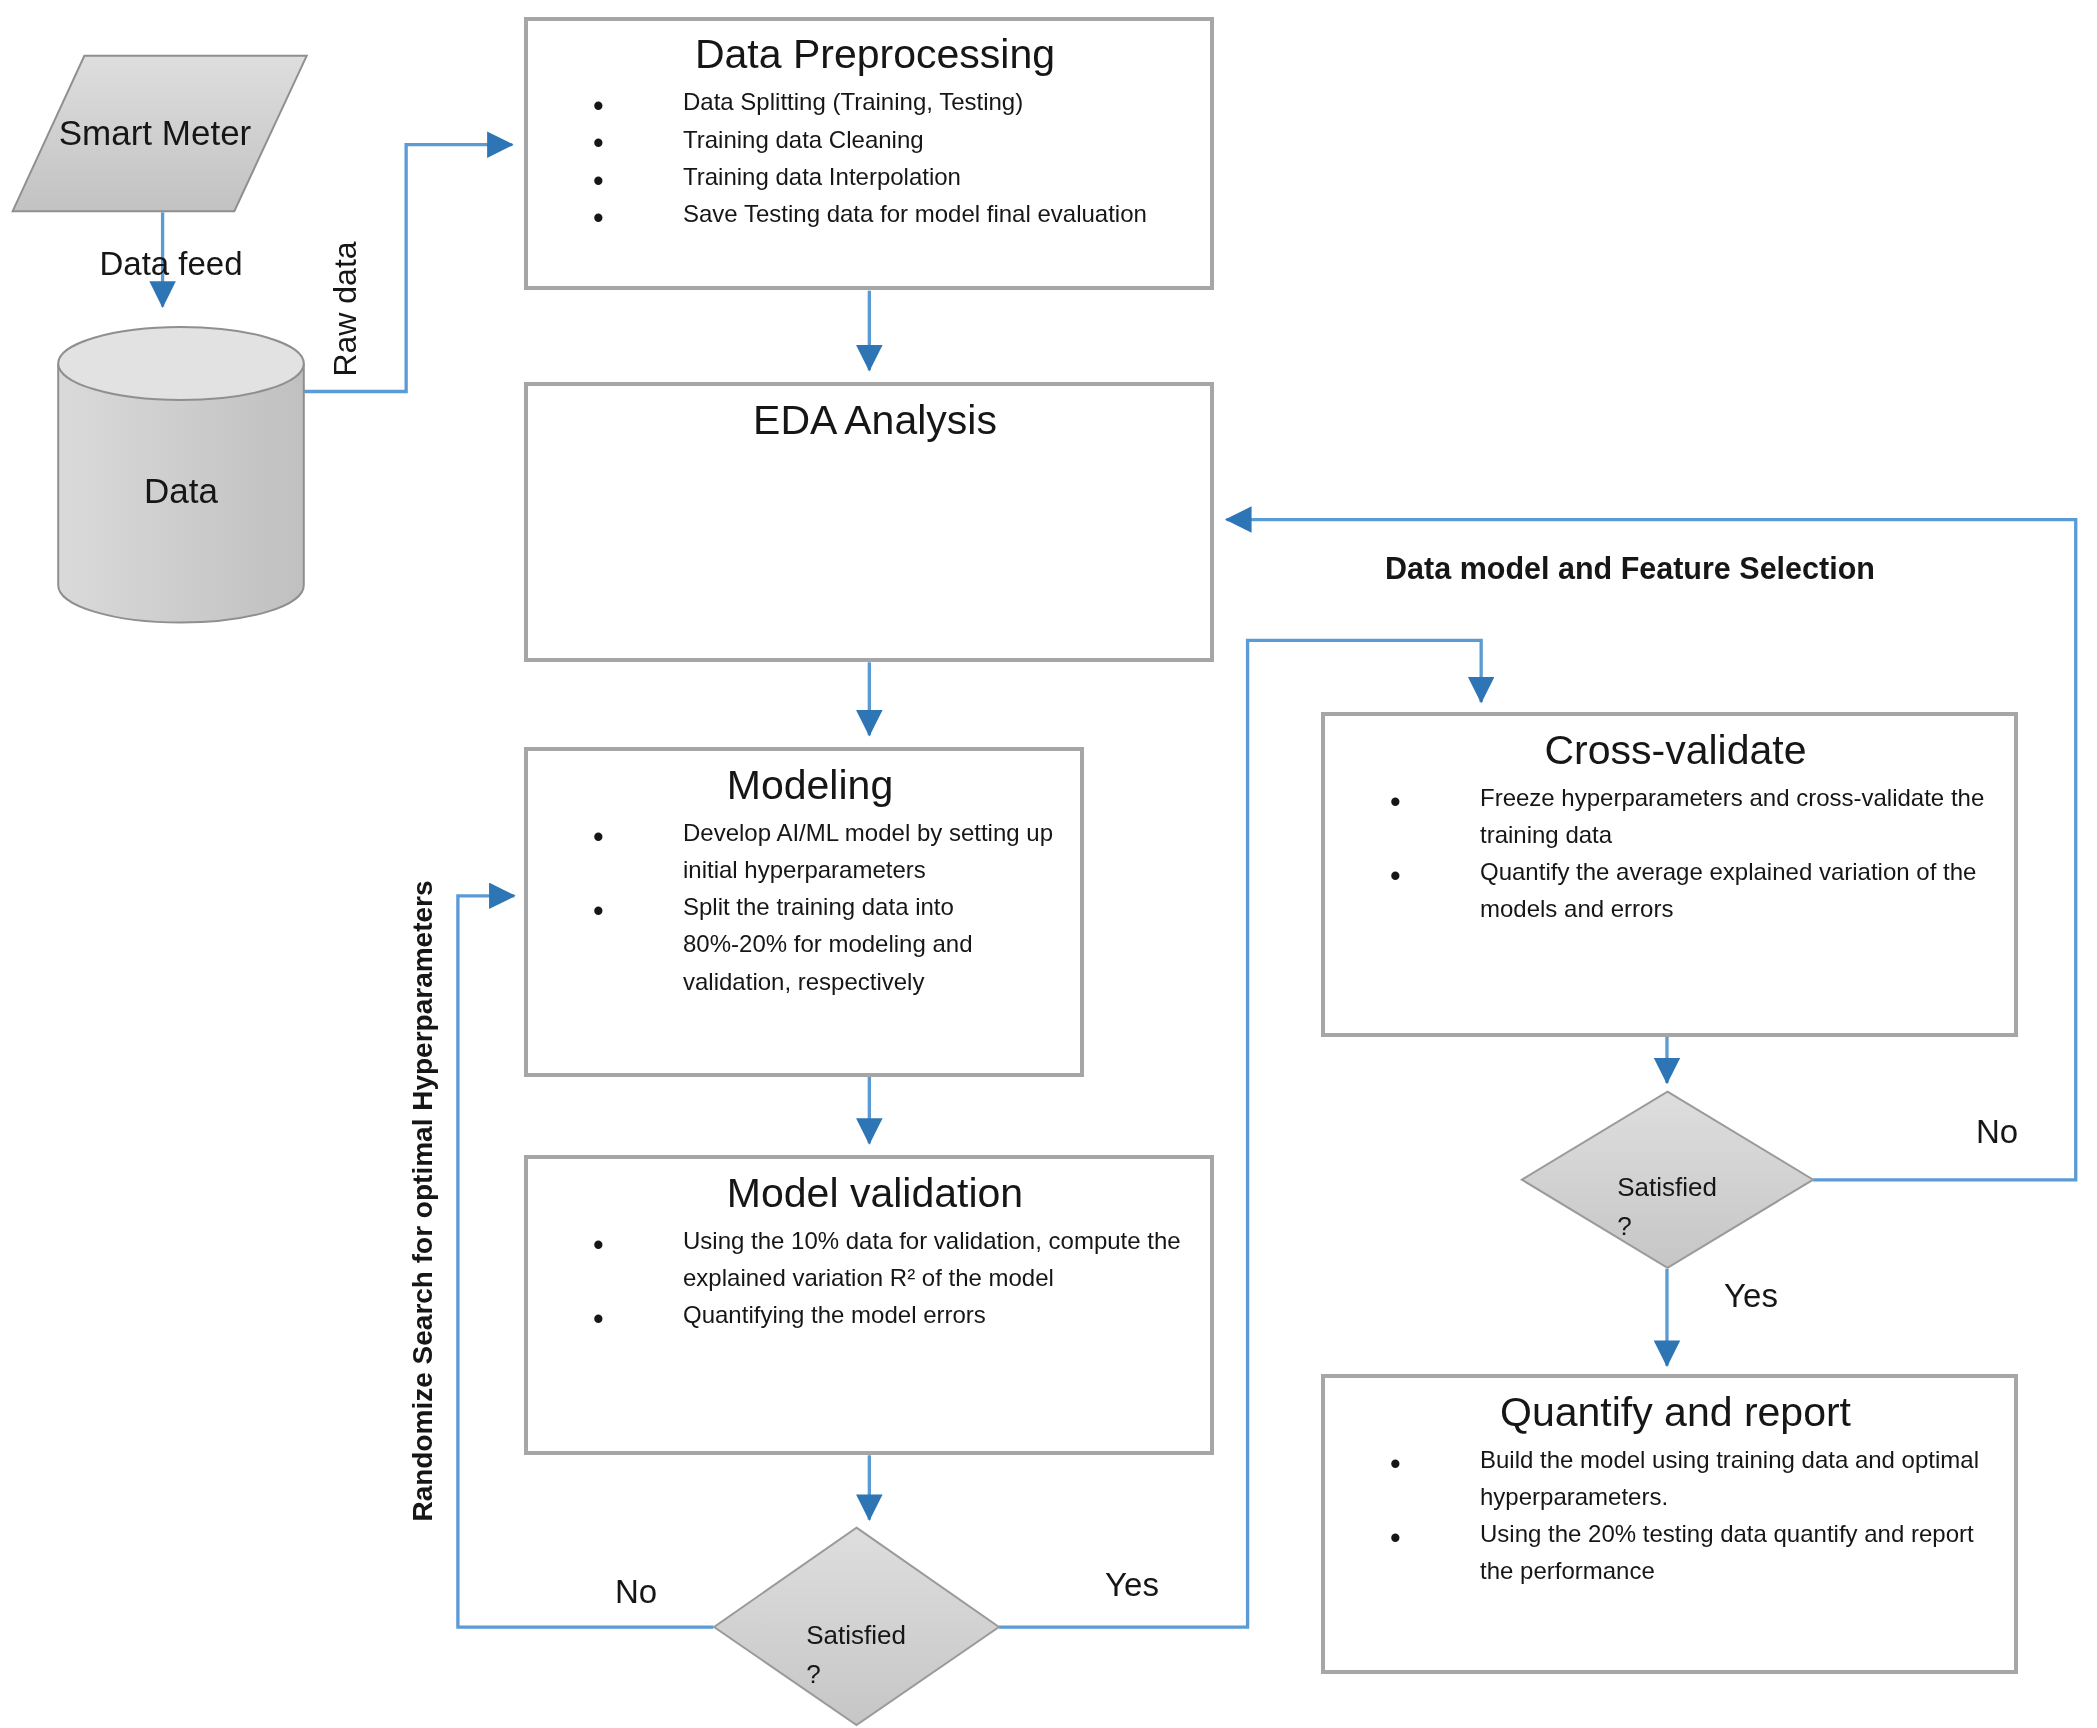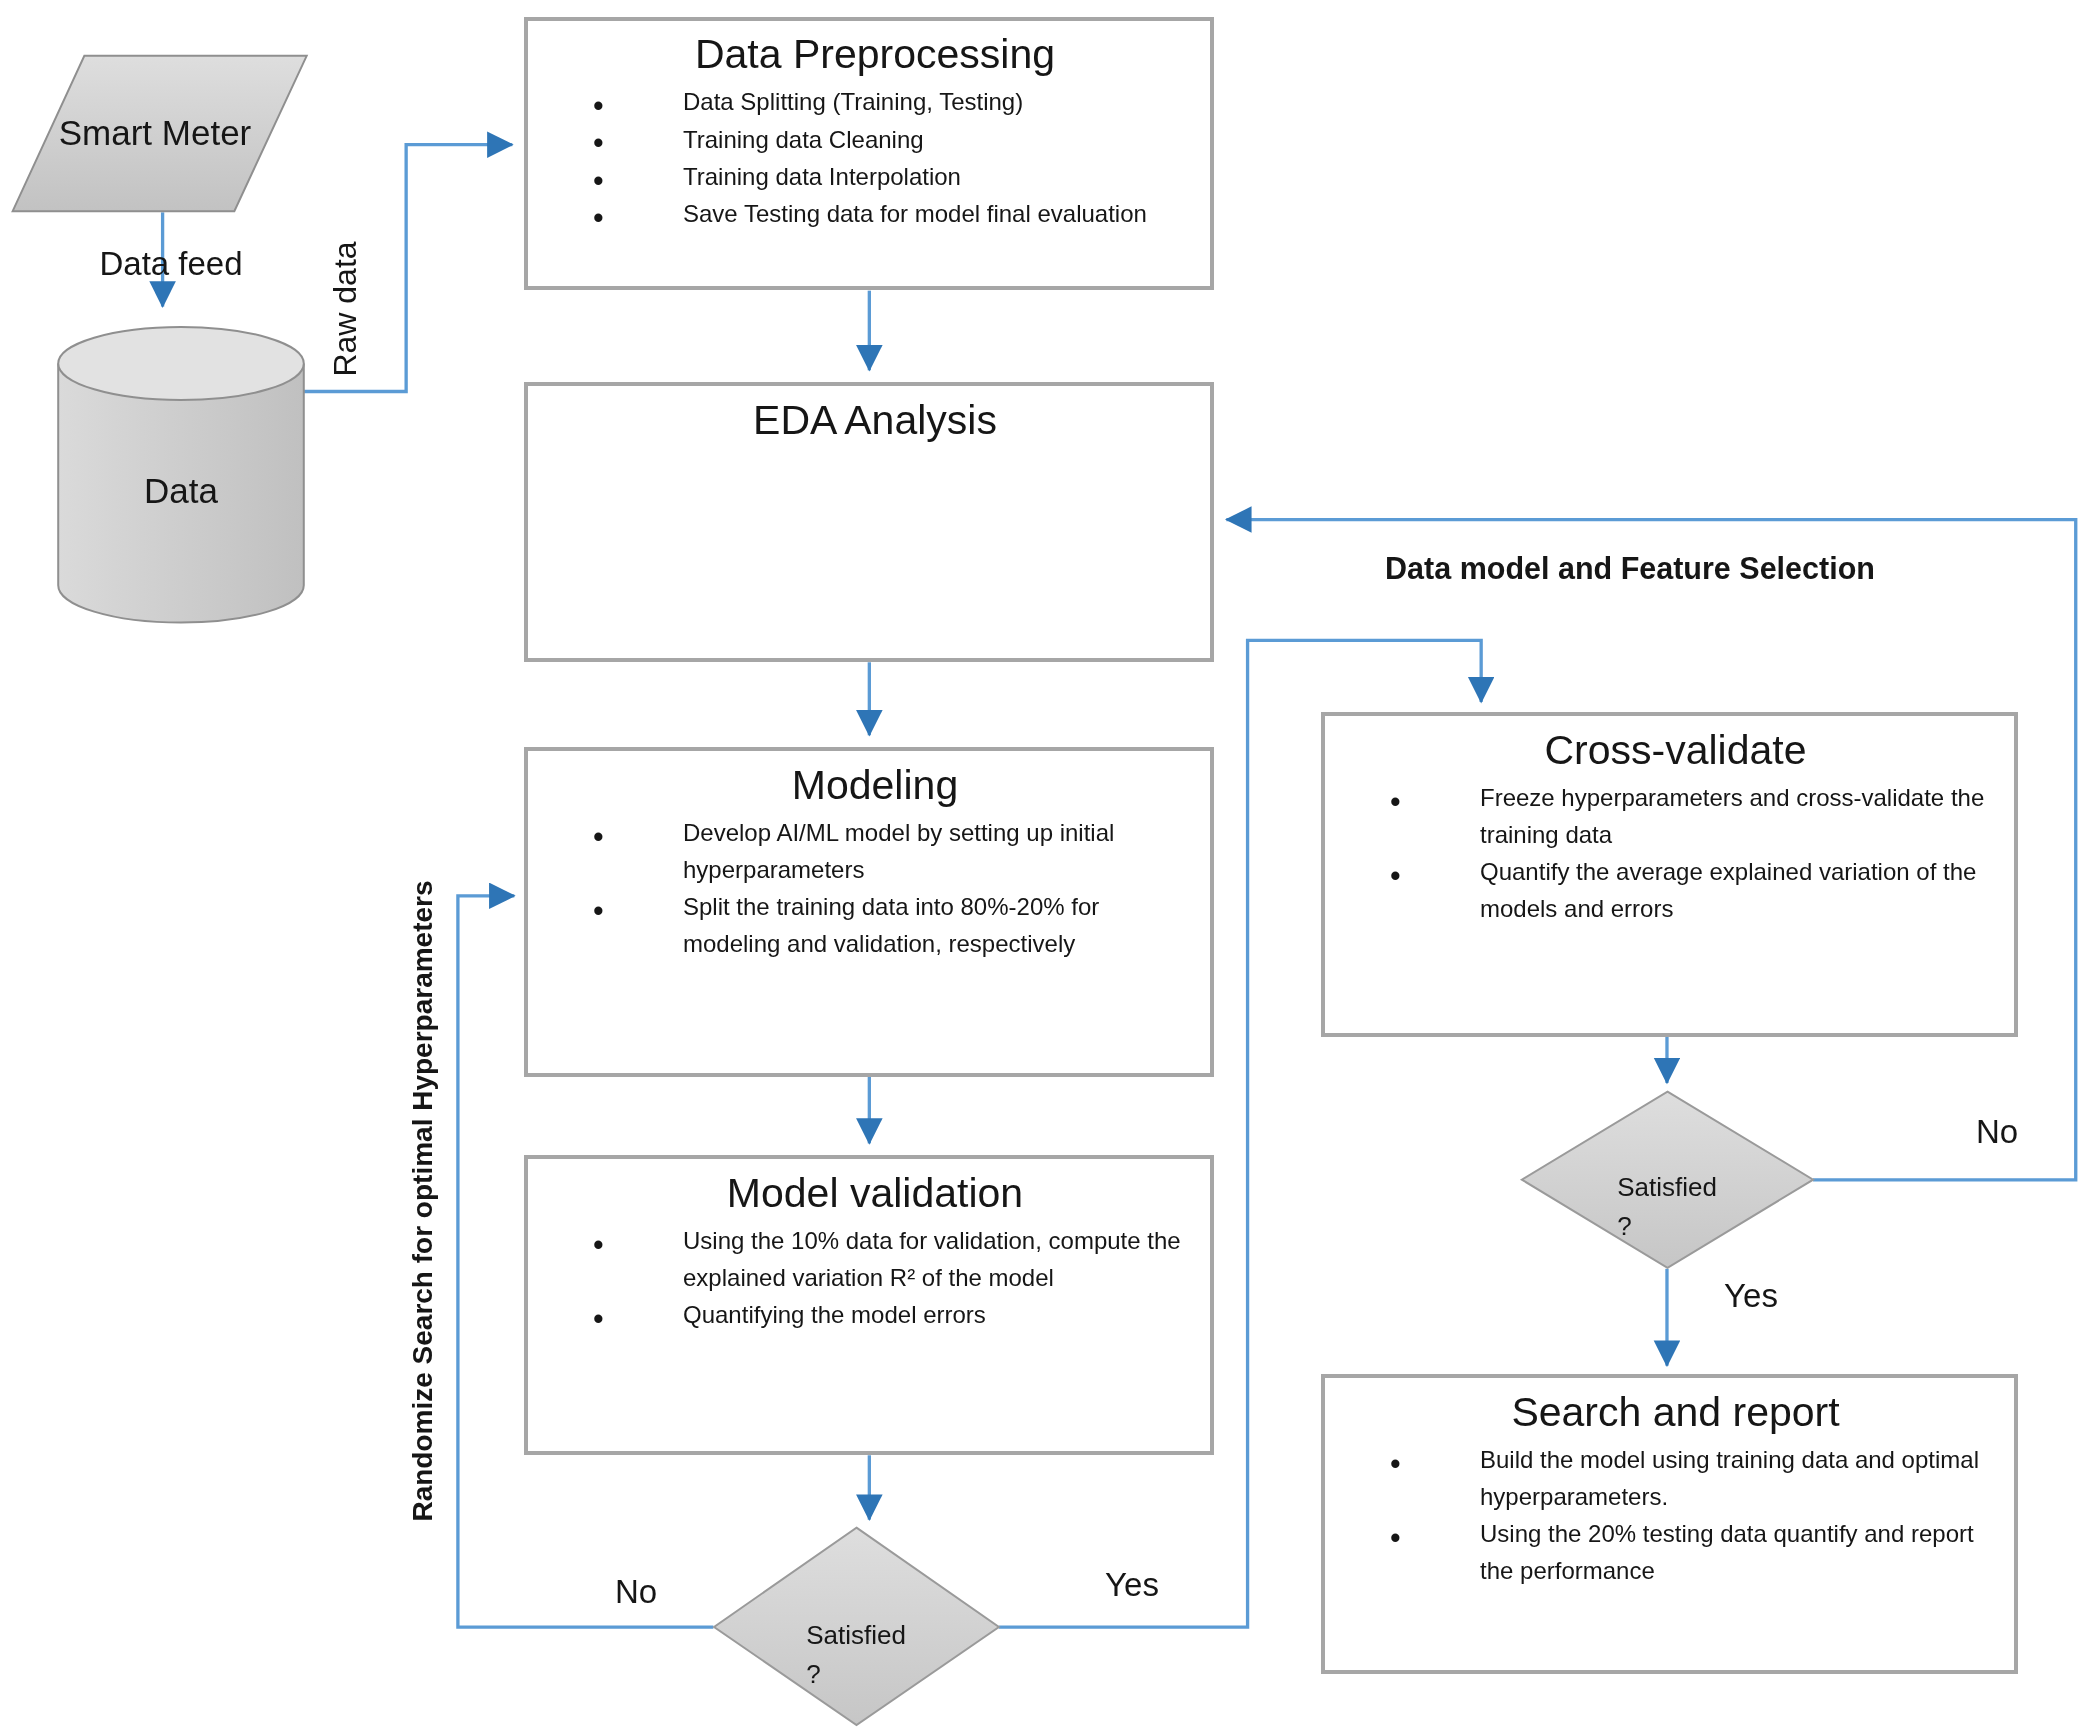--- a/index.html
+++ b/index.html
@@ -101,21 +101,21 @@
       <li>Training data Cleaning</li>
       <li>Training data Interpolation</li>
       <li>Save Testing data for model final evaluation</li>
     </ul>
   </div>
 
   <div class="fbox" style="left:524px;top:382px;width:690px;height:280px;">
     <h2>EDA Analysis</h2>
   </div>
 
-  <div class="fbox" style="left:524px;top:747px;width:690px;height:330px;">
+  <div class="fbox" style="left:524px;top:747px;width:560px;height:330px;">
     <h2>Modeling</h2>
     <ul>
       <li>Develop AI/ML model by setting up initial hyperparameters</li>
       <li>Split the training data into 80%-20% for modeling and validation, respectively</li>
     </ul>
   </div>
 
   <div class="fbox" style="left:524px;top:1155px;width:690px;height:300px;">
     <h2>Model validation</h2>
     <ul>
@@ -126,21 +126,21 @@
 
   <div class="fbox" style="left:1321px;top:712px;width:697px;height:325px;">
     <h2>Cross-validate</h2>
     <ul>
       <li>Freeze hyperparameters and cross-validate the training data</li>
       <li>Quantify the average explained variation of the models and errors</li>
     </ul>
   </div>
 
   <div class="fbox" style="left:1321px;top:1374px;width:697px;height:300px;">
-    <h2>Search and report</h2>
+    <h2>Quantify and report</h2>
     <ul>
       <li>Build the model using training data and optimal hyperparameters.</li>
       <li>Using the 20% testing data quantify and report the performance</li>
     </ul>
   </div>
 
   <div class="lbl" style="left:171px;top:264px;">Data feed</div>
   <div class="lbl rot" style="left:345px;top:309px;font-size:32px;">Raw data</div>
   <div class="lbl rot bold" style="left:423px;top:1201px;font-size:28px;">Randomize Search for optimal Hyperparameters</div>
   <div class="lbl bold" style="left:1630px;top:568px;font-size:30.5px;">Data model and Feature Selection</div>

